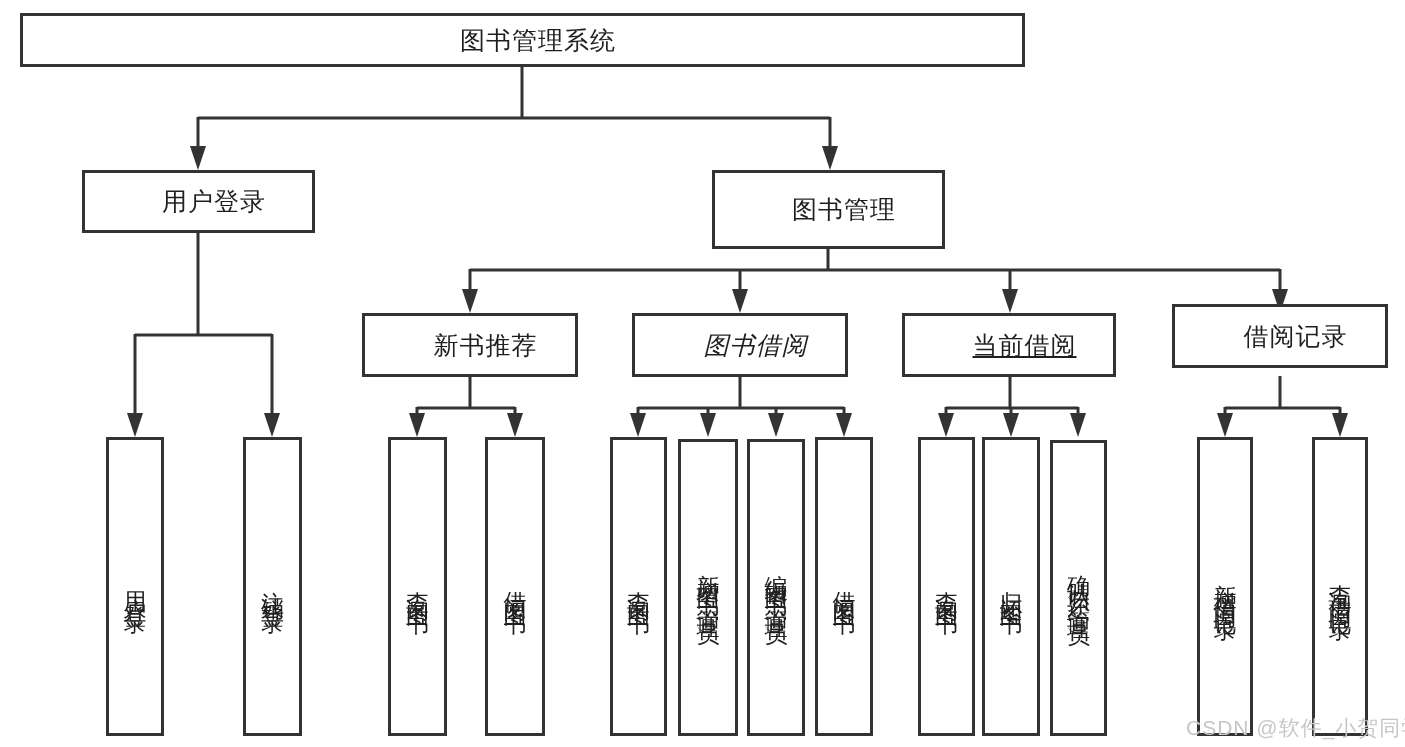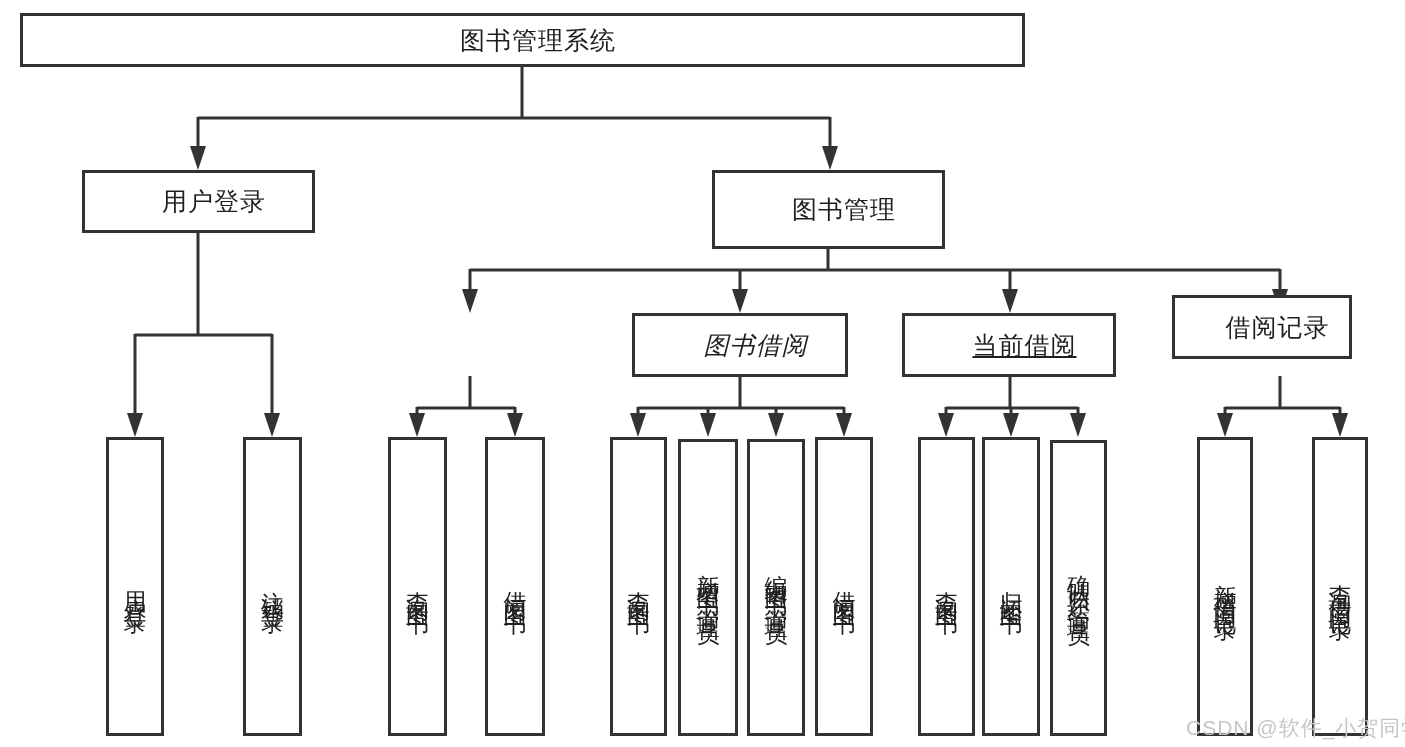--- a/index.html
+++ b/index.html
@@ -108,23 +108,24 @@
       M1070 413 L1086 413 L1078 437 Z
       M1217 413 L1233 413 L1225 437 Z
       M1332 413 L1348 413 L1340 437 Z"></path>
   </svg>
 
   <div class="node h" style="left:20px;top:13px;width:1005px;height:54px;">图书管理系统</div>
 
   <div class="node h" style="left:82px;top:170px;width:233px;height:63px;">用户登录</div>
   <div class="node h" style="left:712px;top:170px;width:233px;height:79px;">图书管理</div>
 
+  <div class="node h" style="left:362px;top:313px;width:216px;height:64px;">新书推荐</div>
   <div class="node h" style="left:632px;top:313px;width:216px;height:64px;font-style:italic;">图书借阅</div>
   <div class="node h" style="left:902px;top:313px;width:214px;height:64px;text-decoration:underline;">当前借阅</div>
-  <div class="node h" style="left:1172px;top:295px;width:180px;height:64px;">借阅记录</div>
+  <div class="node h" style="left:1172px;top:304px;width:216px;height:64px;">借阅记录</div>
 
   <div class="node v" style="left:106px;top:437px;width:58px;height:299px;">用户登录</div>
   <div class="node v" style="left:243px;top:437px;width:59px;height:299px;">注销登录</div>
 
   <div class="node v" style="left:388px;top:437px;width:59px;height:299px;">查询图书</div>
   <div class="node v" style="left:485px;top:437px;width:60px;height:299px;">借阅图书</div>
 
   <div class="node v" style="left:610px;top:437px;width:57px;height:299px;">查询图书</div>
   <div class="node v" style="left:678px;top:439px;width:60px;height:297px;">新增图书（管理员）</div>
   <div class="node v" style="left:747px;top:439px;width:58px;height:297px;">编辑图书（管理员）</div>

